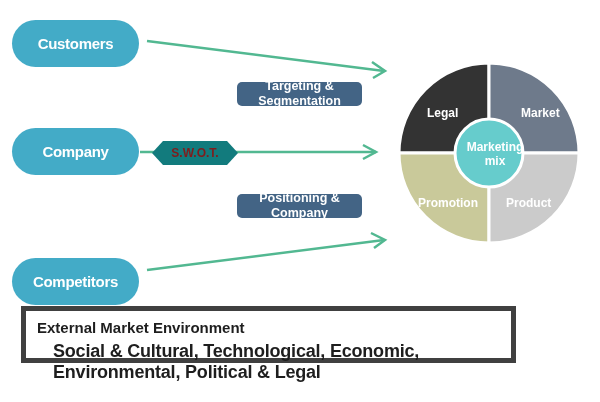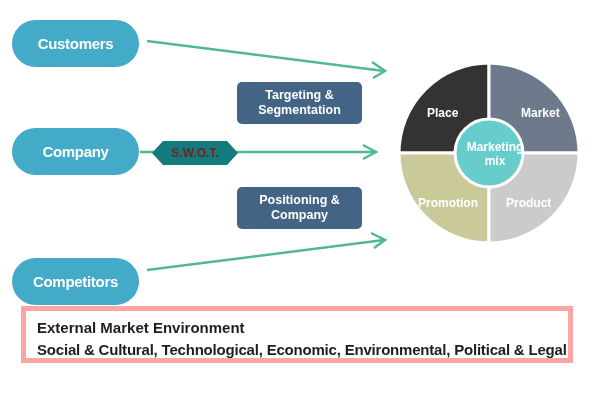--- a/index.html
+++ b/index.html
@@ -2,32 +2,32 @@
 <html><head>
 <meta charset="utf-8">
 <style>
   html, body { margin:0; padding:0; background:#ffffff; }
   body { width:600px; height:402px; position:relative; overflow:hidden;
          font-family:"Liberation Sans", sans-serif; }
   .pill { position:absolute; left:12px; width:127px; height:47px; border-radius:24px;
           background:#43abc7; color:#fff; font-weight:bold; font-size:15px;
           display:flex; align-items:center; justify-content:center;
           font-family:Liberation Sans, sans-serif; letter-spacing:-0.3px; }
-  .box { position:absolute; left:237px; width:125px; height:42px; border-radius:5px;
+  .box { position:absolute; left:237px; width:125px; height:24px; border-radius:5px;
          background:#436485; color:#fff; font-weight:bold; font-size:12.5px; line-height:15px;
          display:flex; align-items:center; justify-content:center; text-align:center; }
   svg.lines { position:absolute; left:0; top:0; }
   .swot-label { position:absolute; left:152px; top:141px; width:86px; height:24px;
                 display:flex; align-items:center; justify-content:center;
                 color:#7f1d1d; font-weight:bold; font-size:12px; }
   .wheel-label { position:absolute; color:#fff; font-weight:bold; font-size:12px; }
-  .env { position:absolute; left:21px; top:306px; width:552px; height:57px;
-         border:5px solid #fca5a5; box-sizing:border-box; background:#fff; }
+  .env { position:absolute; left:21px; top:306px; width:495px; height:57px;
+         border:5px solid #404040; box-sizing:border-box; background:#fff; }
   .env-title { position:absolute; left:11px; top:8px; font-weight:bold; font-size:15px; color:#1e1e1e; }
-  .env-sub { position:absolute; left:11px; top:30px; font-weight:bold; font-size:15px; color:#1e1e1e; letter-spacing:-0.2px; }
+  .env-sub { position:absolute; left:27px; top:30px; font-weight:bold; font-size:18px; color:#1e1e1e; letter-spacing:-0.2px; }
 </style>
 </head>
 <body>
 
 <svg class="lines" width="600" height="402">
 
   <line x1="147" y1="41" x2="384" y2="71" stroke="#52b891" stroke-width="2.5"></line>
   <polyline points="372,62 385,71 373,78" fill="none" stroke="#52b891" stroke-width="2.5"></polyline>
 
   <line x1="140" y1="152" x2="376" y2="152" stroke="#52b891" stroke-width="2.5"></line>
@@ -58,28 +58,28 @@
 </div>
 
 <div class="swot-label">S.W.O.T.</div>
 
 <div class="box" style="top:82px;">
   <div>
     <div>Targeting &amp;</div>
     <div>Segmentation</div>
   </div>
 </div>
-<div class="box" style="top:187px;justify-content:center;">
+<div class="box" style="top:194px;justify-content:center;">
   <div>
     <div>Positioning &amp;</div>
     <div>Company</div>
   </div>
 </div>
 
-<div class="wheel-label" style="left:427px; top:106px;">Place</div>
+<div class="wheel-label" style="left:427px; top:106px;">Legal</div>
 <div class="wheel-label" style="left:521px; top:106px;">Market</div>
 <div class="wheel-label" style="left:418px; top:196px;">Promotion</div>
 <div class="wheel-label" style="left:506px; top:196px;">Product</div>
 <div class="wheel-label" style="left:455px; top:140px; width:80px; text-align:center; line-height:14px;">
   <div>Marketing</div>
   <div>mix</div>
 </div>
 
 <div class="env">
   <div class="env-title">External Market Environment</div>

